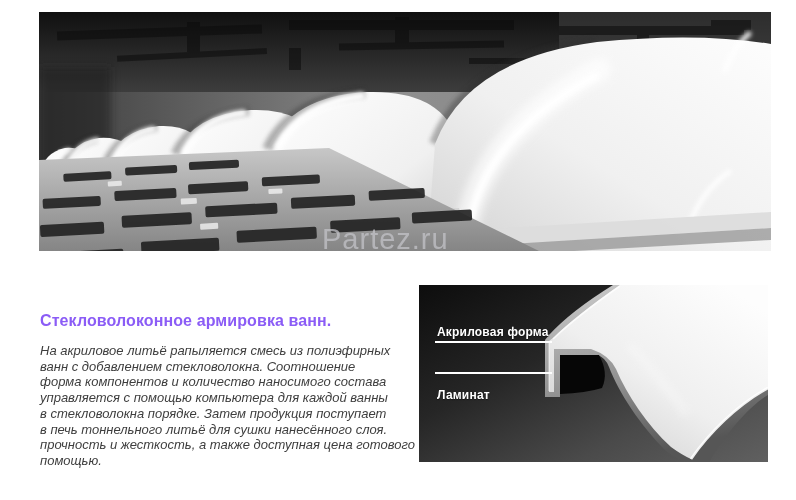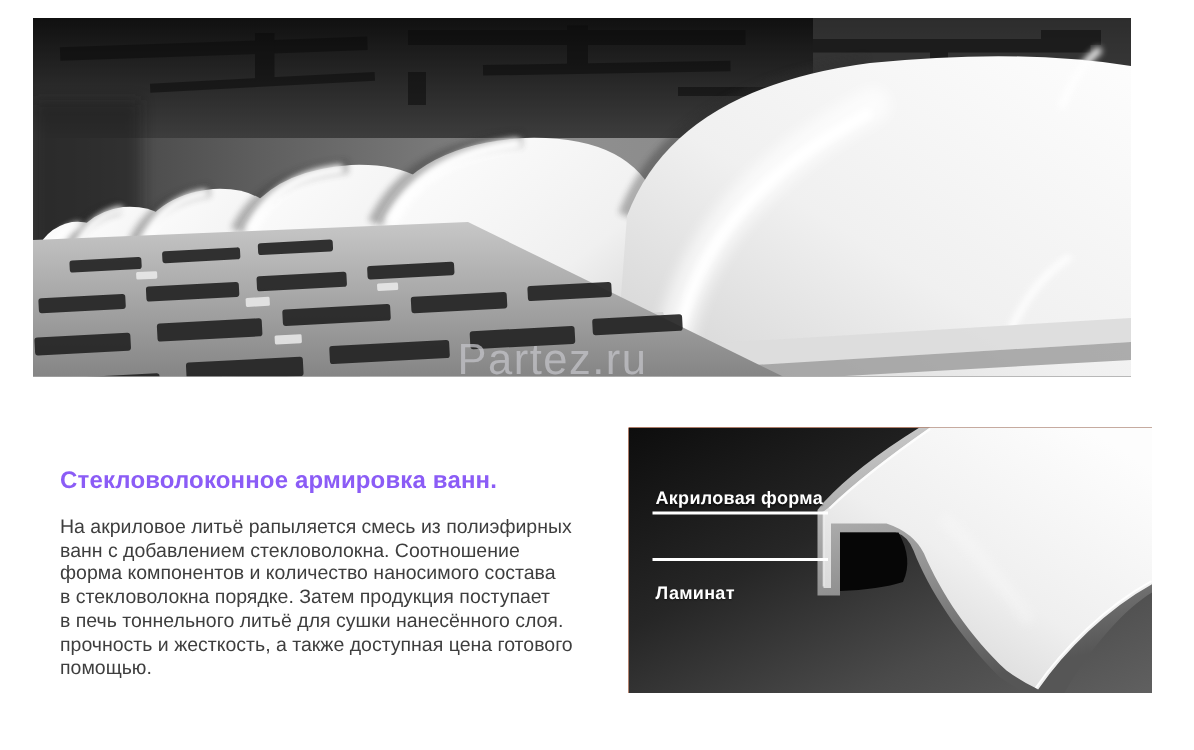--- a/index.html
+++ b/index.html
@@ -2,33 +2,33 @@
 <html><head>
 <meta charset="utf-8">
 <style>
   html,body{margin:0;padding:0;}
   body{
     width:796px;height:500px;position:relative;overflow:hidden;
     background:#ffffff;
     font-family:"Liberation Sans","DejaVu Sans",sans-serif;
   }
   
-  .hero{position:absolute;left:22px;top:12px;width:732px;height:239px;overflow:hidden;background:#6f6f6f;}
+  .hero{position:absolute;left:39px;top:12px;width:732px;height:239px;overflow:hidden;background:#6f6f6f;}
   .hero svg{display:block;filter:blur(0.4px);}
   .wm{font-family:"Liberation Sans","DejaVu Sans",sans-serif;font-weight:400;}
   
   .article{position:absolute;left:40px;top:311px;width:382px;}
   .article h1{
     margin:0 0 13px 0;font-size:16px;line-height:19px;font-weight:700;
     color:#8b5cf6;letter-spacing:.1px;white-space:nowrap;
   }
   .para{font-size:13px;line-height:15.7px;color:#3e3e3e;}
-  .pl{white-space:nowrap;}
+  .pl{white-space:nowrap;font-style:italic;}
   
-  .diagram{position:absolute;left:419px;top:285px;width:349px;height:177px;background:#c2410c;}
+  .diagram{position:absolute;left:419px;top:285px;width:349px;height:177px;background:#0c4a6e;}
   .diagram svg{display:block;position:absolute;left:0;top:0;}
   .dlabel{
     position:absolute;color:#ffffff;font-weight:700;font-size:12px;
     letter-spacing:.2px;white-space:nowrap;text-shadow:0 1px 1px rgba(0,0,0,.5);
   }
   .dlabel.l1{left:18px;top:40px;}
   .dlabel.l2{left:18px;top:71px;margin-top:32px;}
   .leader{position:absolute;height:2px;background:#ffffff;}
   .leader.l1line{left:16px;top:56px;width:117px;}
   .leader.l2line{left:16px;top:87px;width:117px;}
@@ -152,20 +152,21 @@
     <text class="wm" x="283" y="237" font-size="29" letter-spacing="1" fill="#c3c3c8" opacity="0.75">Partez.ru</text>
   </svg>
 </div>
 
 <div class="article">
   <h1>Стекловолоконное армировка ванн.</h1>
   <div class="para">
     <div class="pl">На акриловое литьё рапыляется смесь из полиэфирных</div>
     <div class="pl">ванн с добавлением стекловолокна. Соотношение</div>
     <div class="pl">форма компонентов и количество наносимого состава</div>
+    <div class="pl">управляется с помощью компьютера для каждой ванны</div>
     <div class="pl">в стекловолокна порядке. Затем продукция поступает</div>
     <div class="pl">в печь тоннельного литьё для сушки нанесённого слоя.</div>
     <div class="pl">прочность и жесткость, а также доступная цена готового</div>
     <div class="pl">помощью.</div>
   </div>
 </div>
 
 <div class="diagram">
   <svg width="349" height="177" viewBox="0 0 349 177" xmlns="http://www.w3.org/2000/svg">
     <defs>

